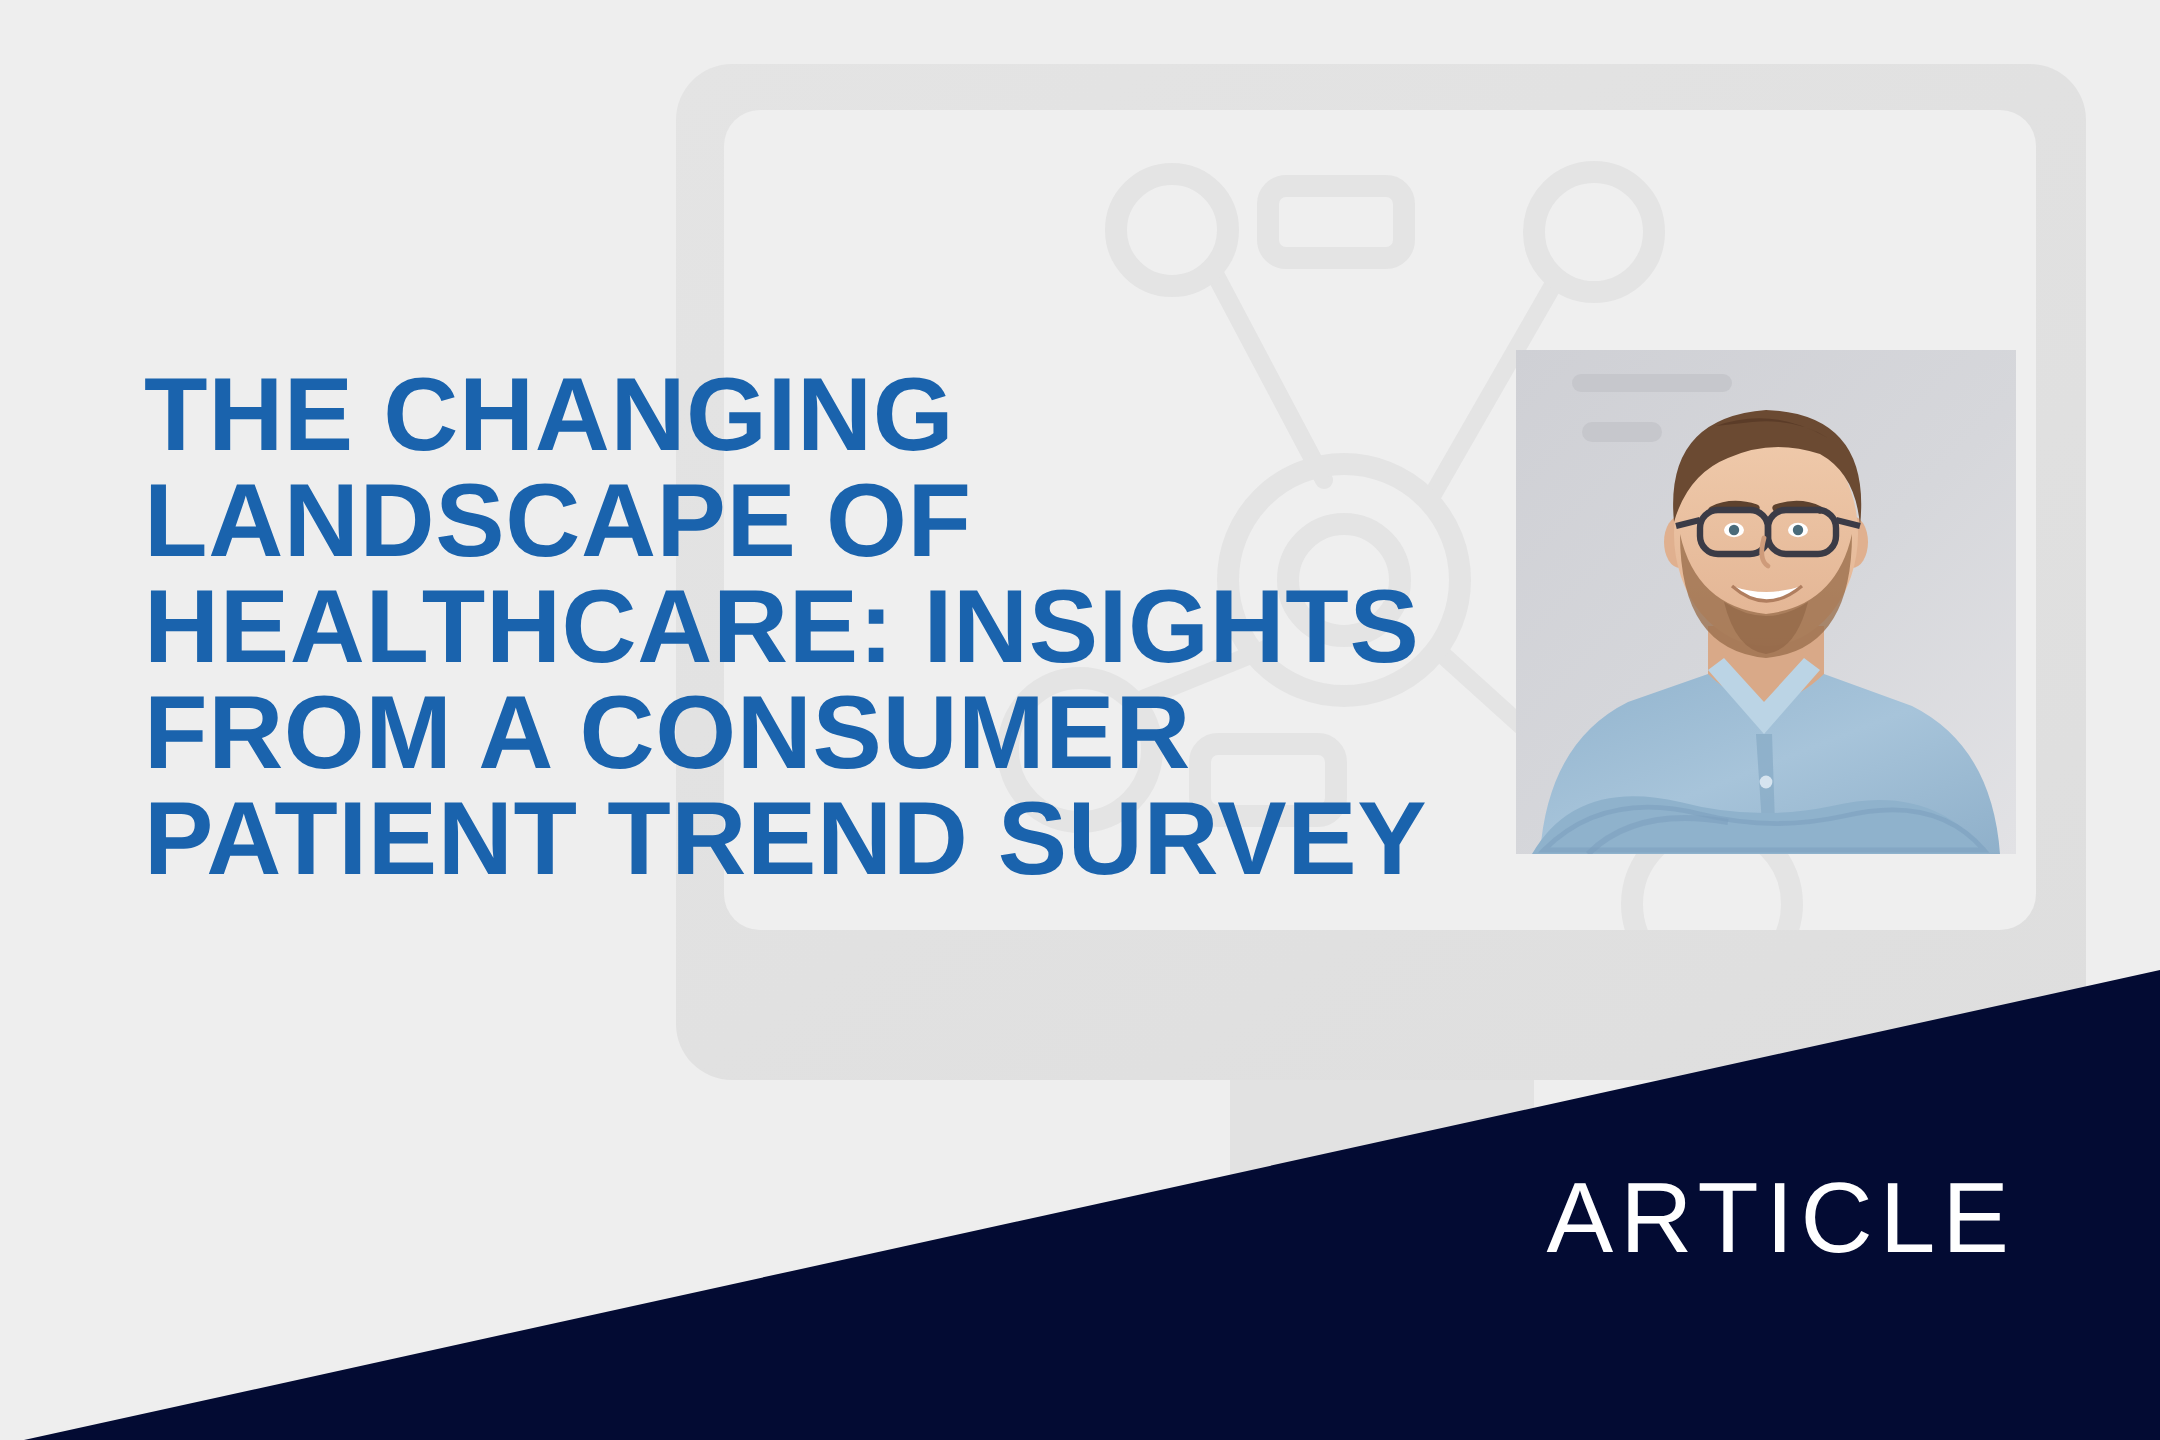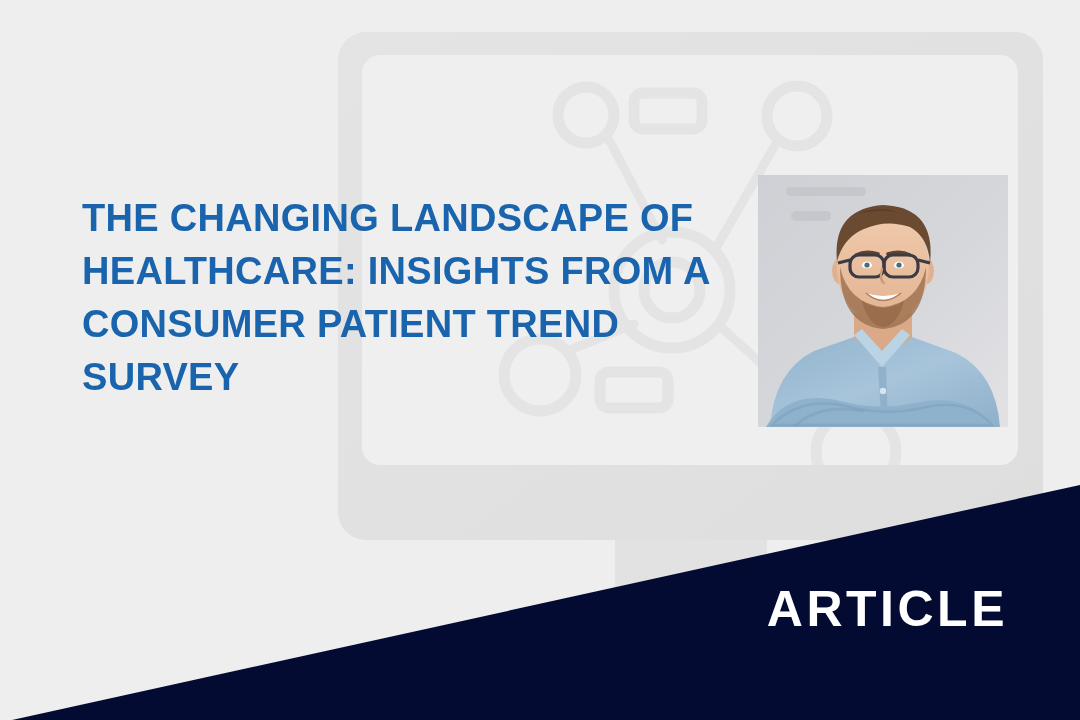--- a/index.html
+++ b/index.html
@@ -38,25 +38,25 @@
   #headshot svg { display: block; }
 
   
   #title-block {
     position: absolute;
     left: 68px;
     top: 178px;
     width: 690px;
   }
   #article-title {
-    margin: 14px;
+    margin: 4px;
     color: #1a63ad;
     font-family: "Liberation Sans", sans-serif;
     font-weight: 700;
-    font-size: 38px;
+    font-size: 52px;
     line-height: 53px;
     letter-spacing: 0.3px;
     text-transform: uppercase;
     white-space: pre-line;
   }
 
   
   #banner {
     position: absolute;
     left: 0;
@@ -64,21 +64,21 @@
     width: 1080px;
     height: 720px;
     pointer-events: none;
   }
   #banner-label {
     position: absolute;
     right: 72px;
     top: 584px;
     color: #ffffff;
     font-family: "Liberation Sans", sans-serif;
-    font-weight: 700;
+    font-weight: 400;
     font-size: 50px;
     letter-spacing: 3.5px;
     line-height: 1;
     text-transform: uppercase;
     white-space: nowrap;
   }
 </style>
 </head>
 <body>
 

